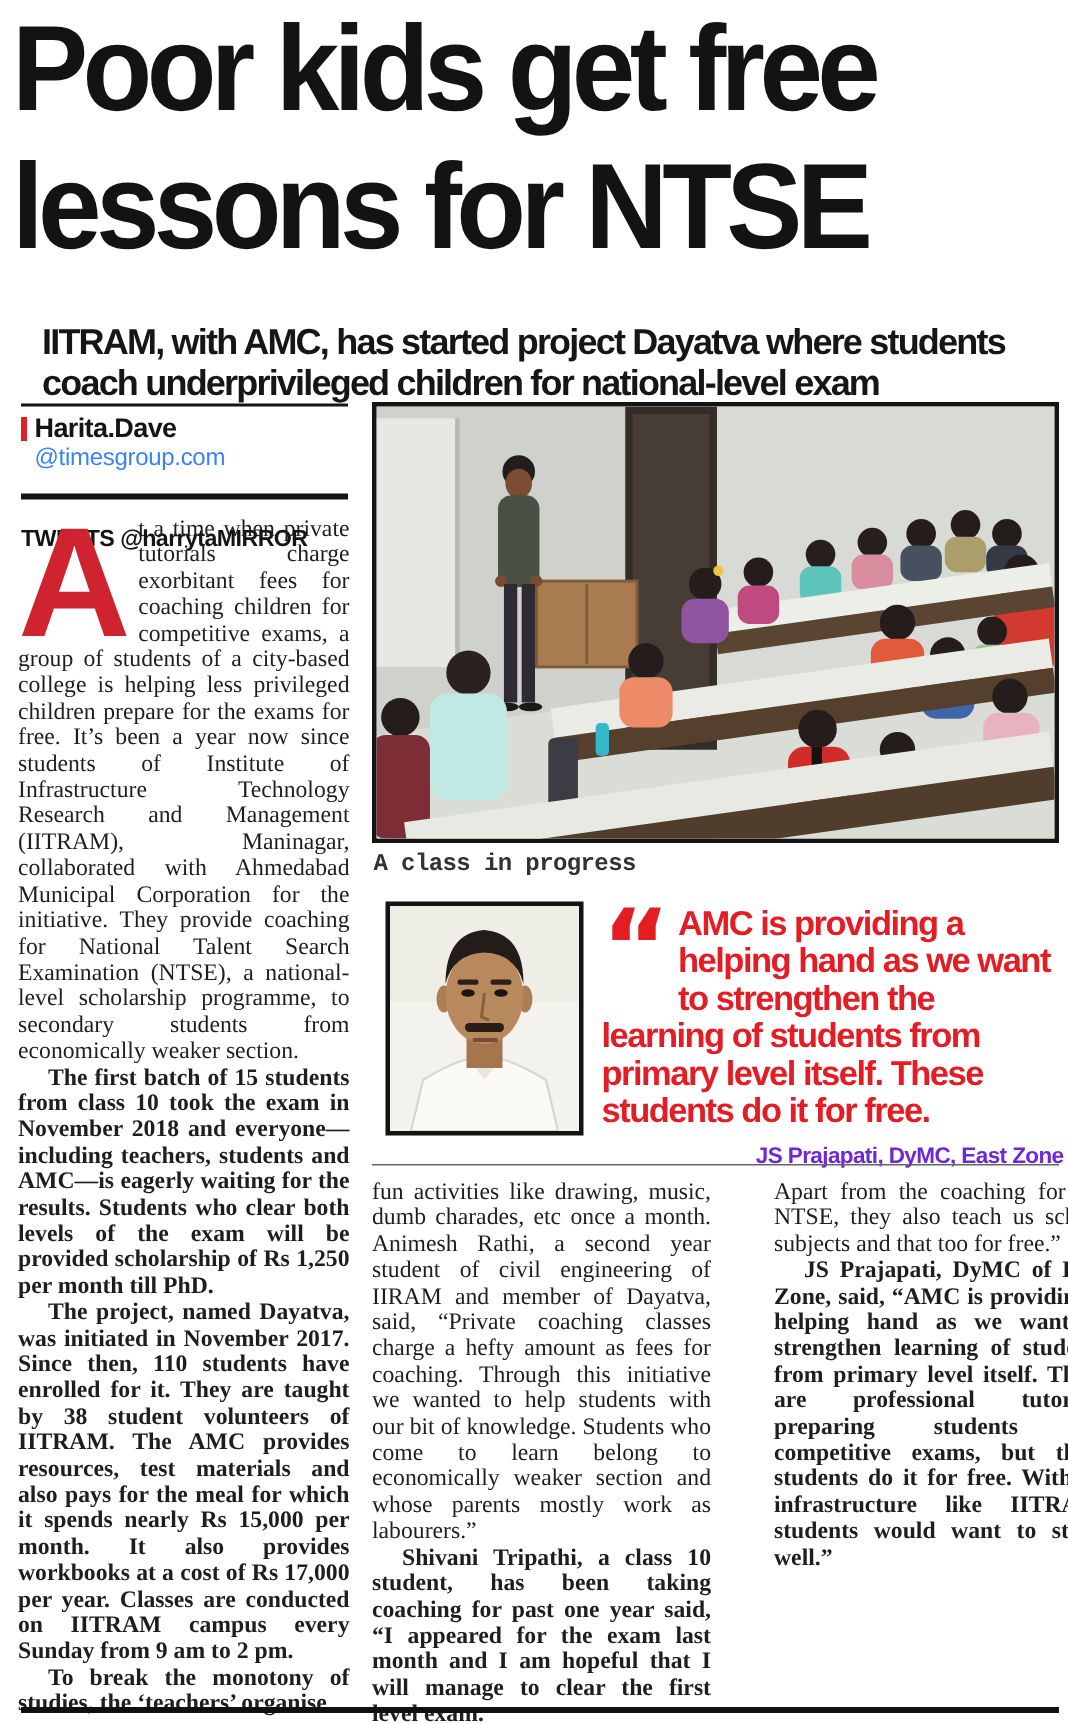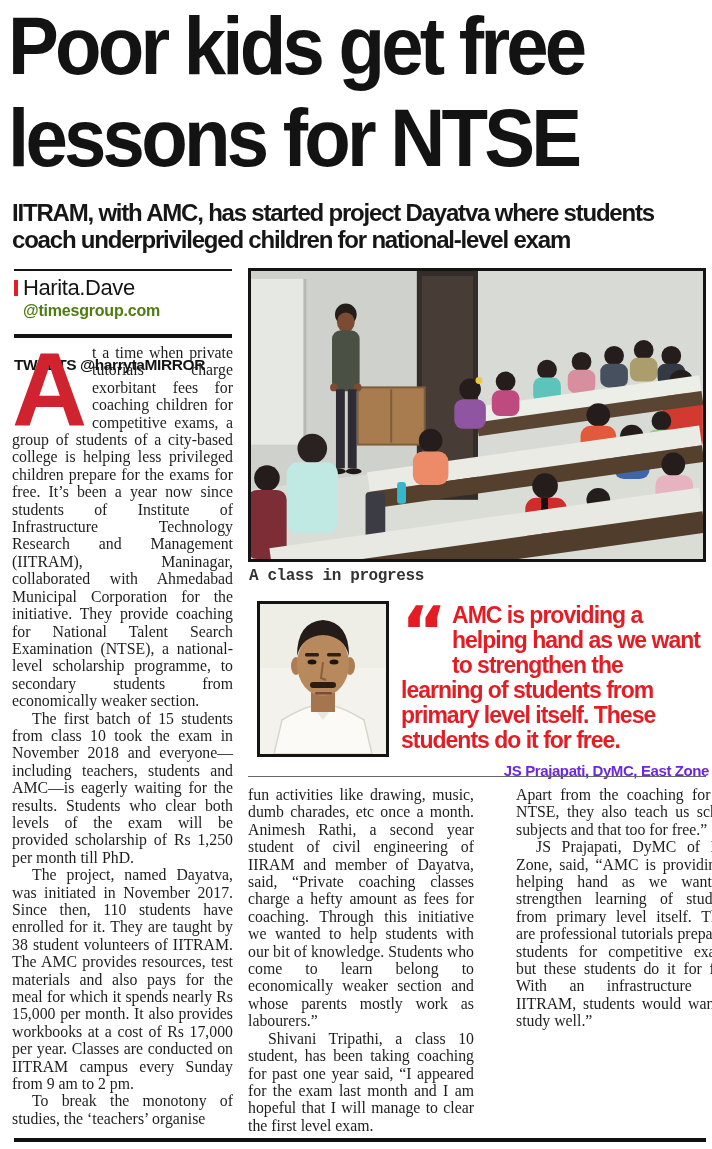--- a/index.html
+++ b/index.html
@@ -7,40 +7,40 @@
         font-family:"Liberation Serif",serif;color:#1d1d1d;}
 
   
   .headline{position:absolute;left:8px;top:0px;margin:0;
     font-family:"Liberation Sans",sans-serif;font-weight:bold;color:#131313;
     font-size:81px;line-height:92px;letter-spacing:-4px;
     transform:scaleX(0.94);transform-origin:0 0;white-space:nowrap;}
   .hl-line{display:block;}
 
   
-  .subhead{position:absolute;left:12px;top:199px;margin:0;width:680px;
+  .subhead{position:absolute;left:12px;top:199px;margin:16px;width:680px;
     font-family:"Liberation Sans",sans-serif;font-weight:bold;color:#161616;
     font-size:24px;line-height:27px;letter-spacing:-1.2px;}
   .sh-line{display:block;}
 
   
   .byline{position:absolute;left:14px;top:269px;width:218px;
     font-family:"Liberation Sans",sans-serif;color:#141414;}
   .rule-thin{border-top:2px solid #141414;}
   .rule-thick{border-top:4px solid #141414;margin-top:5px;}
   .author-row{display:flex;align-items:center;margin-top:4px;}
   .red-bar{width:4px;height:16px;background:#e01f26;margin-right:5px;flex:0 0 auto;}
-  .author{font-weight:normal;font-size:22px;letter-spacing:-0.4px;}
-  .handle{font-weight:bold;font-size:16px;color:#4d7c0f;letter-spacing:-0.2px;margin:1px 0 14px 9px;}
+  .author{font-weight:bold;font-size:18px;letter-spacing:-0.4px;}
+  .handle{font-weight:normal;font-size:16px;color:#3b82f6;letter-spacing:-0.2px;margin:1px 0 14px 9px;}
   .tweets{font-weight:bold;font-size:15.5px;letter-spacing:-0.4px;margin-top:18px;}
 
   
   .col{position:absolute;text-align:justify;font-size:15.8px;line-height:17.4px;color:#1e1e1e;}
   .col p{margin:0;}
-  .col p.indent{text-indent:20px;}
+  .col p.indent{text-indent:20px;font-weight:bold;}
   .col1{left:12px;top:344px;width:221px;}
   .col2{left:248px;top:786px;width:226px;}
   .col3{left:484px;top:786px;width:222px;margin-left:32px;}
   .dropcap{float:left;font-family:"Liberation Sans",sans-serif;font-weight:bold;
     font-size:104px;line-height:84px;color:#cf2430;margin:3px 7px 0 0;letter-spacing:-2px;}
 
   
   .classphoto{position:absolute;left:248px;top:268px;width:452px;height:288px;margin:0;
     border:3px solid #141414;background:#cdd0ca;}
   .classphoto svg,.portrait svg{display:block;width:100%;height:100%;}

